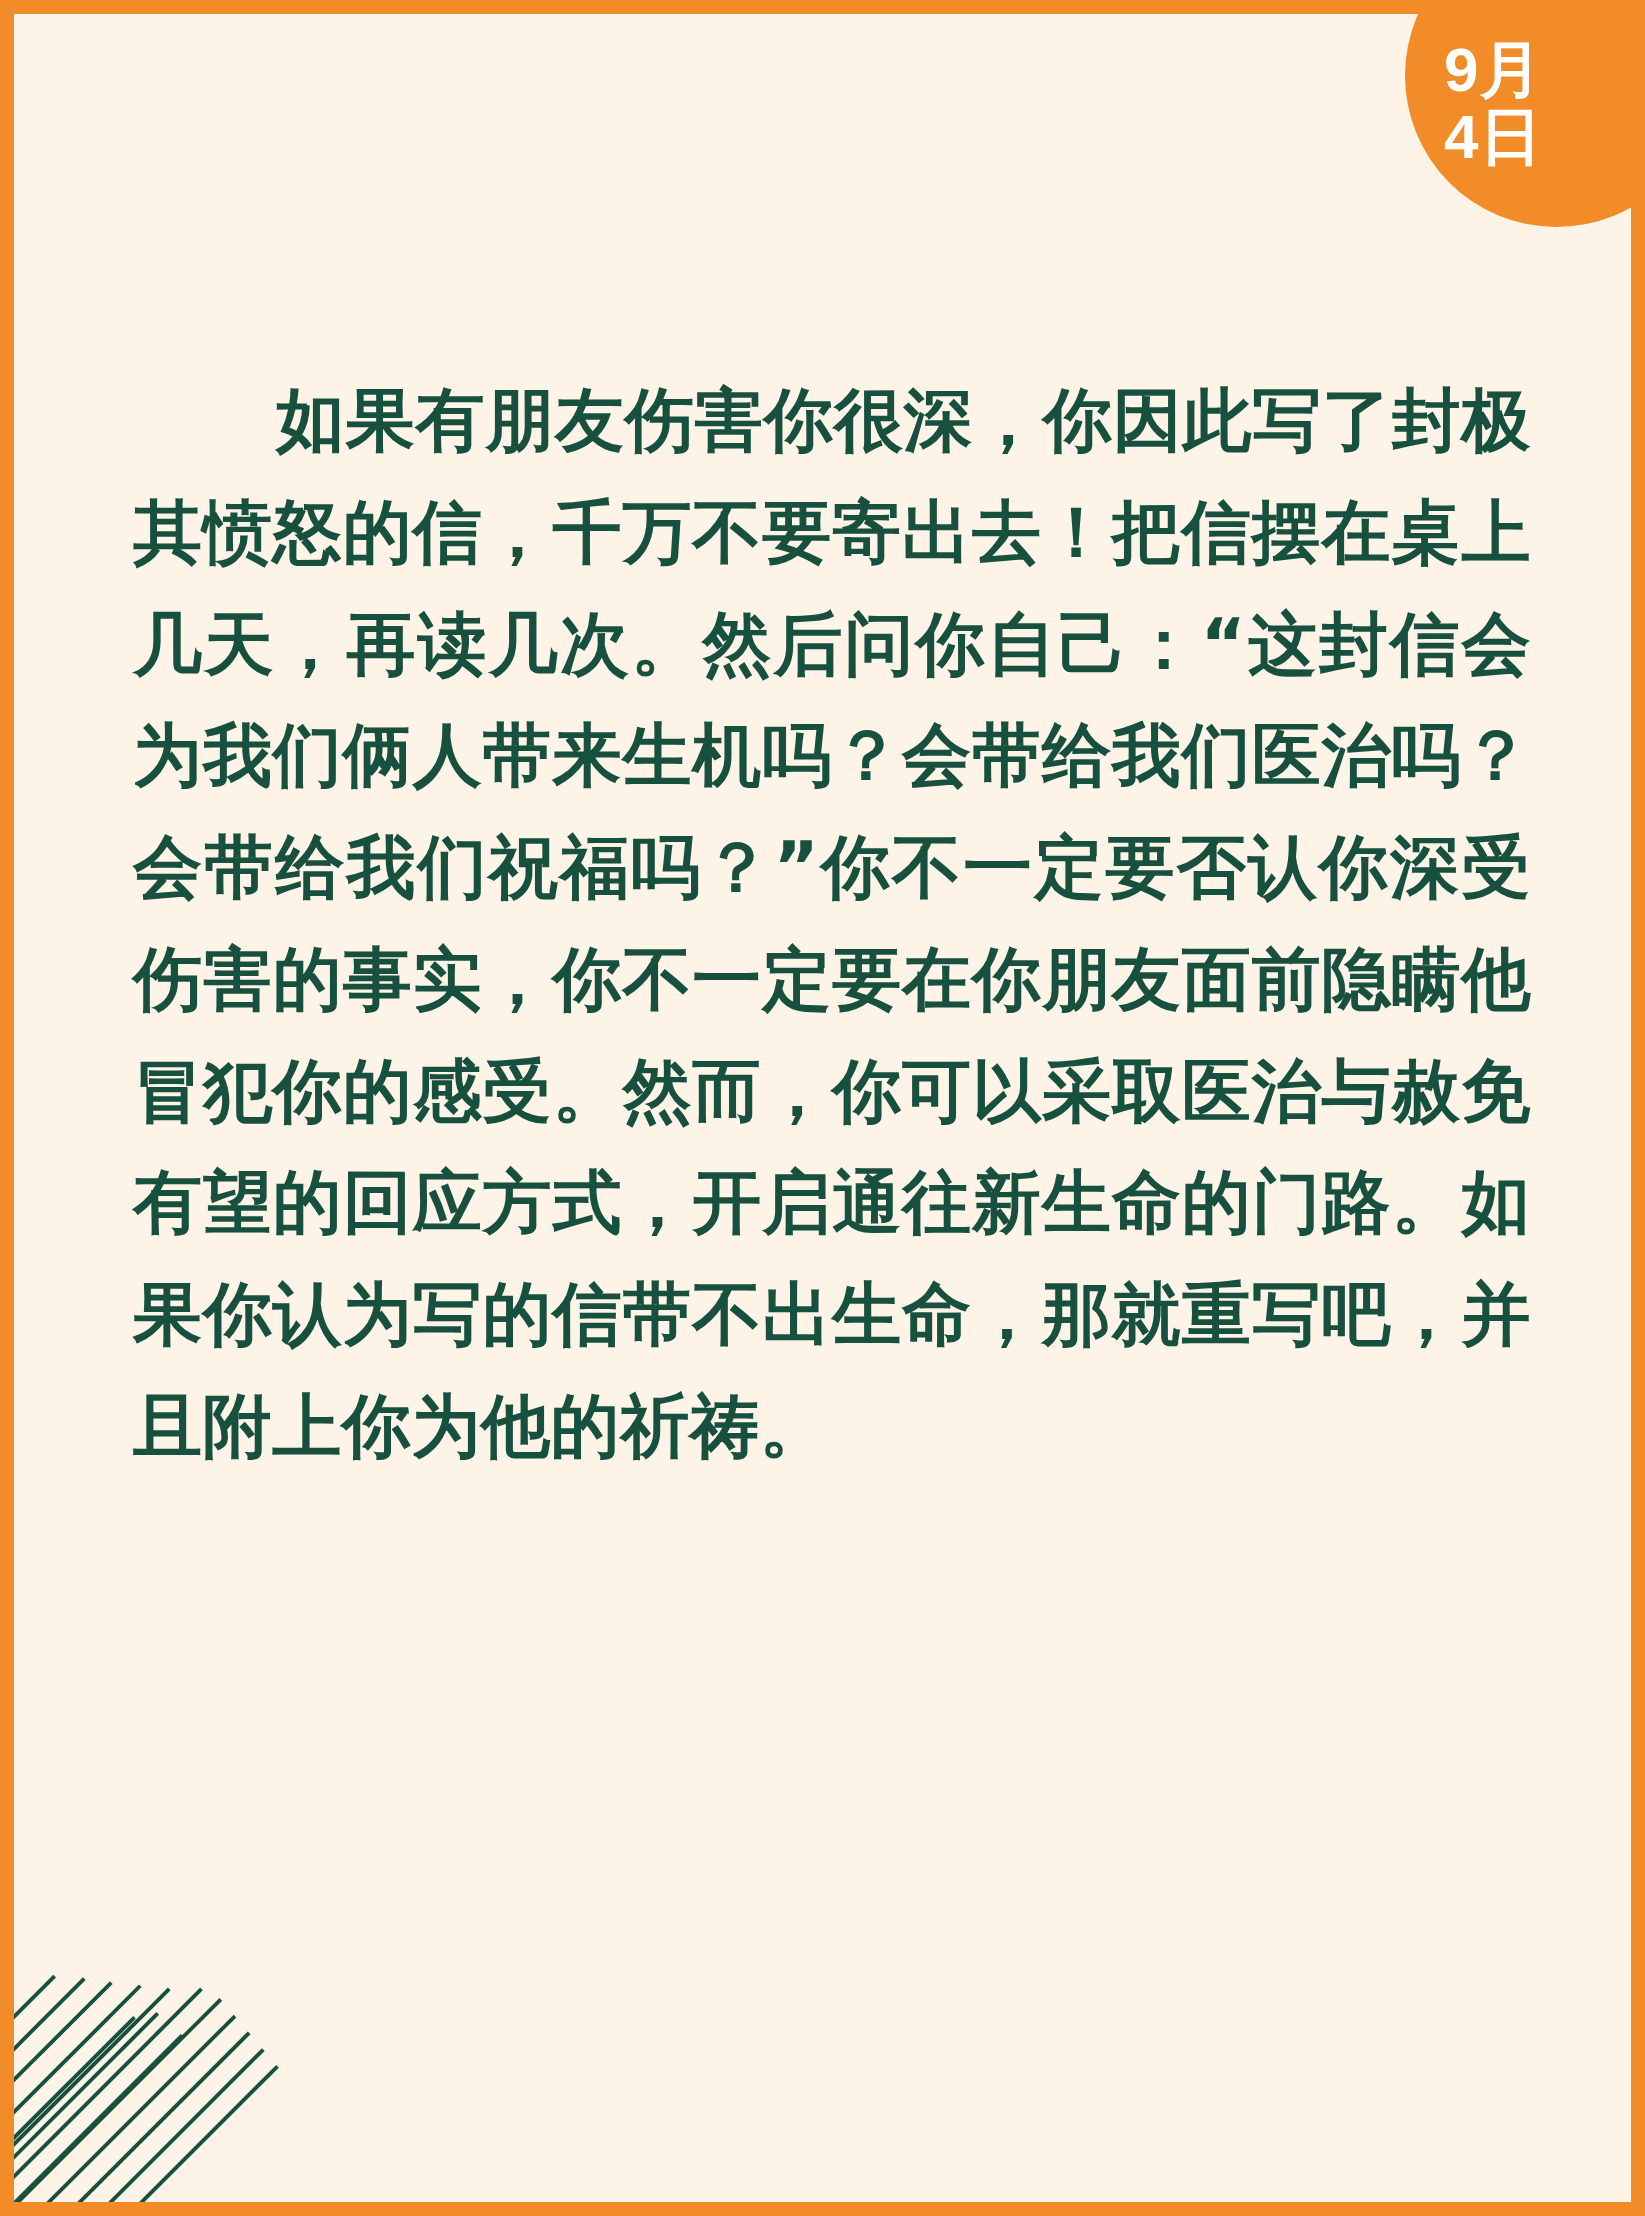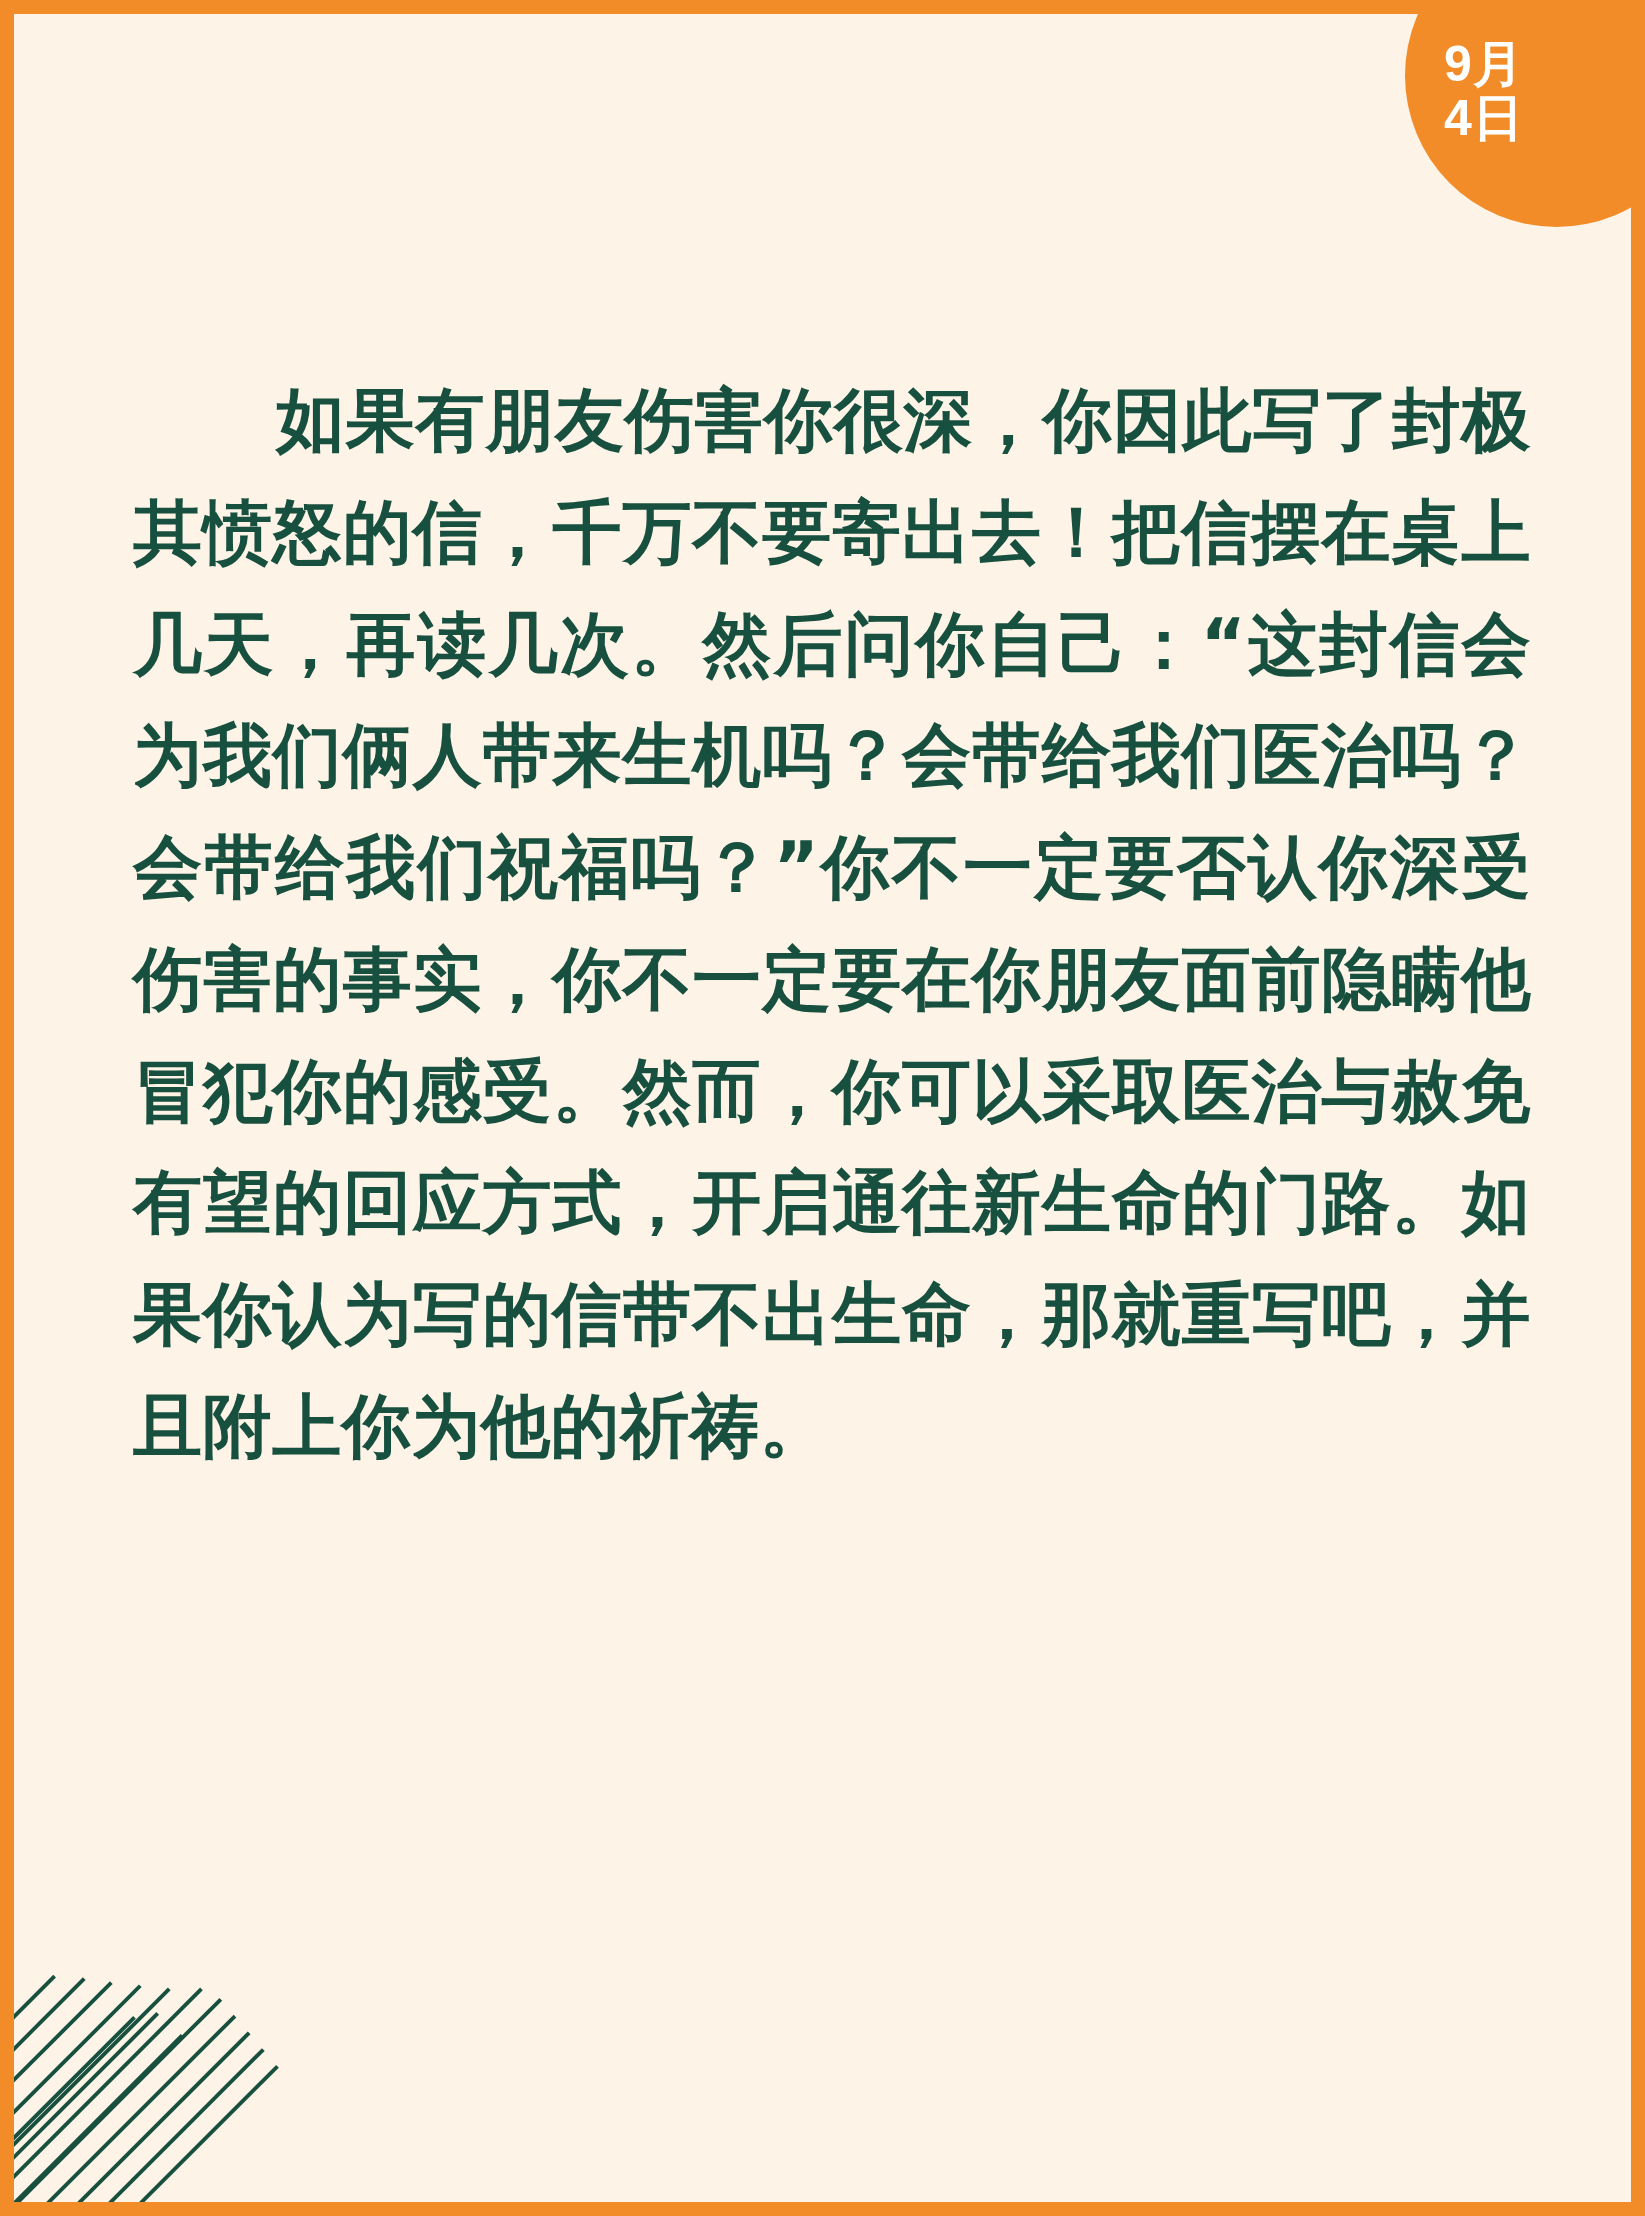--- a/index.html
+++ b/index.html
@@ -42,21 +42,21 @@
     border-radius: 50%;
     background: #f28c28;
     z-index: 5;
   }
   .date-badge .date-text {
     position: absolute;
     left: 39px;
     top: 113px;
     width: 167px;
     color: #ffffff;
-    font-size: 50px;
+    font-size: 62px;
     line-height: 1.08;
     font-weight: 700;
     letter-spacing: 1.3px;
     text-align: left;
   }
   .date-text .d-line { display: block; white-space: nowrap; }
 
   
   .logo-wrap {
     position: absolute;

